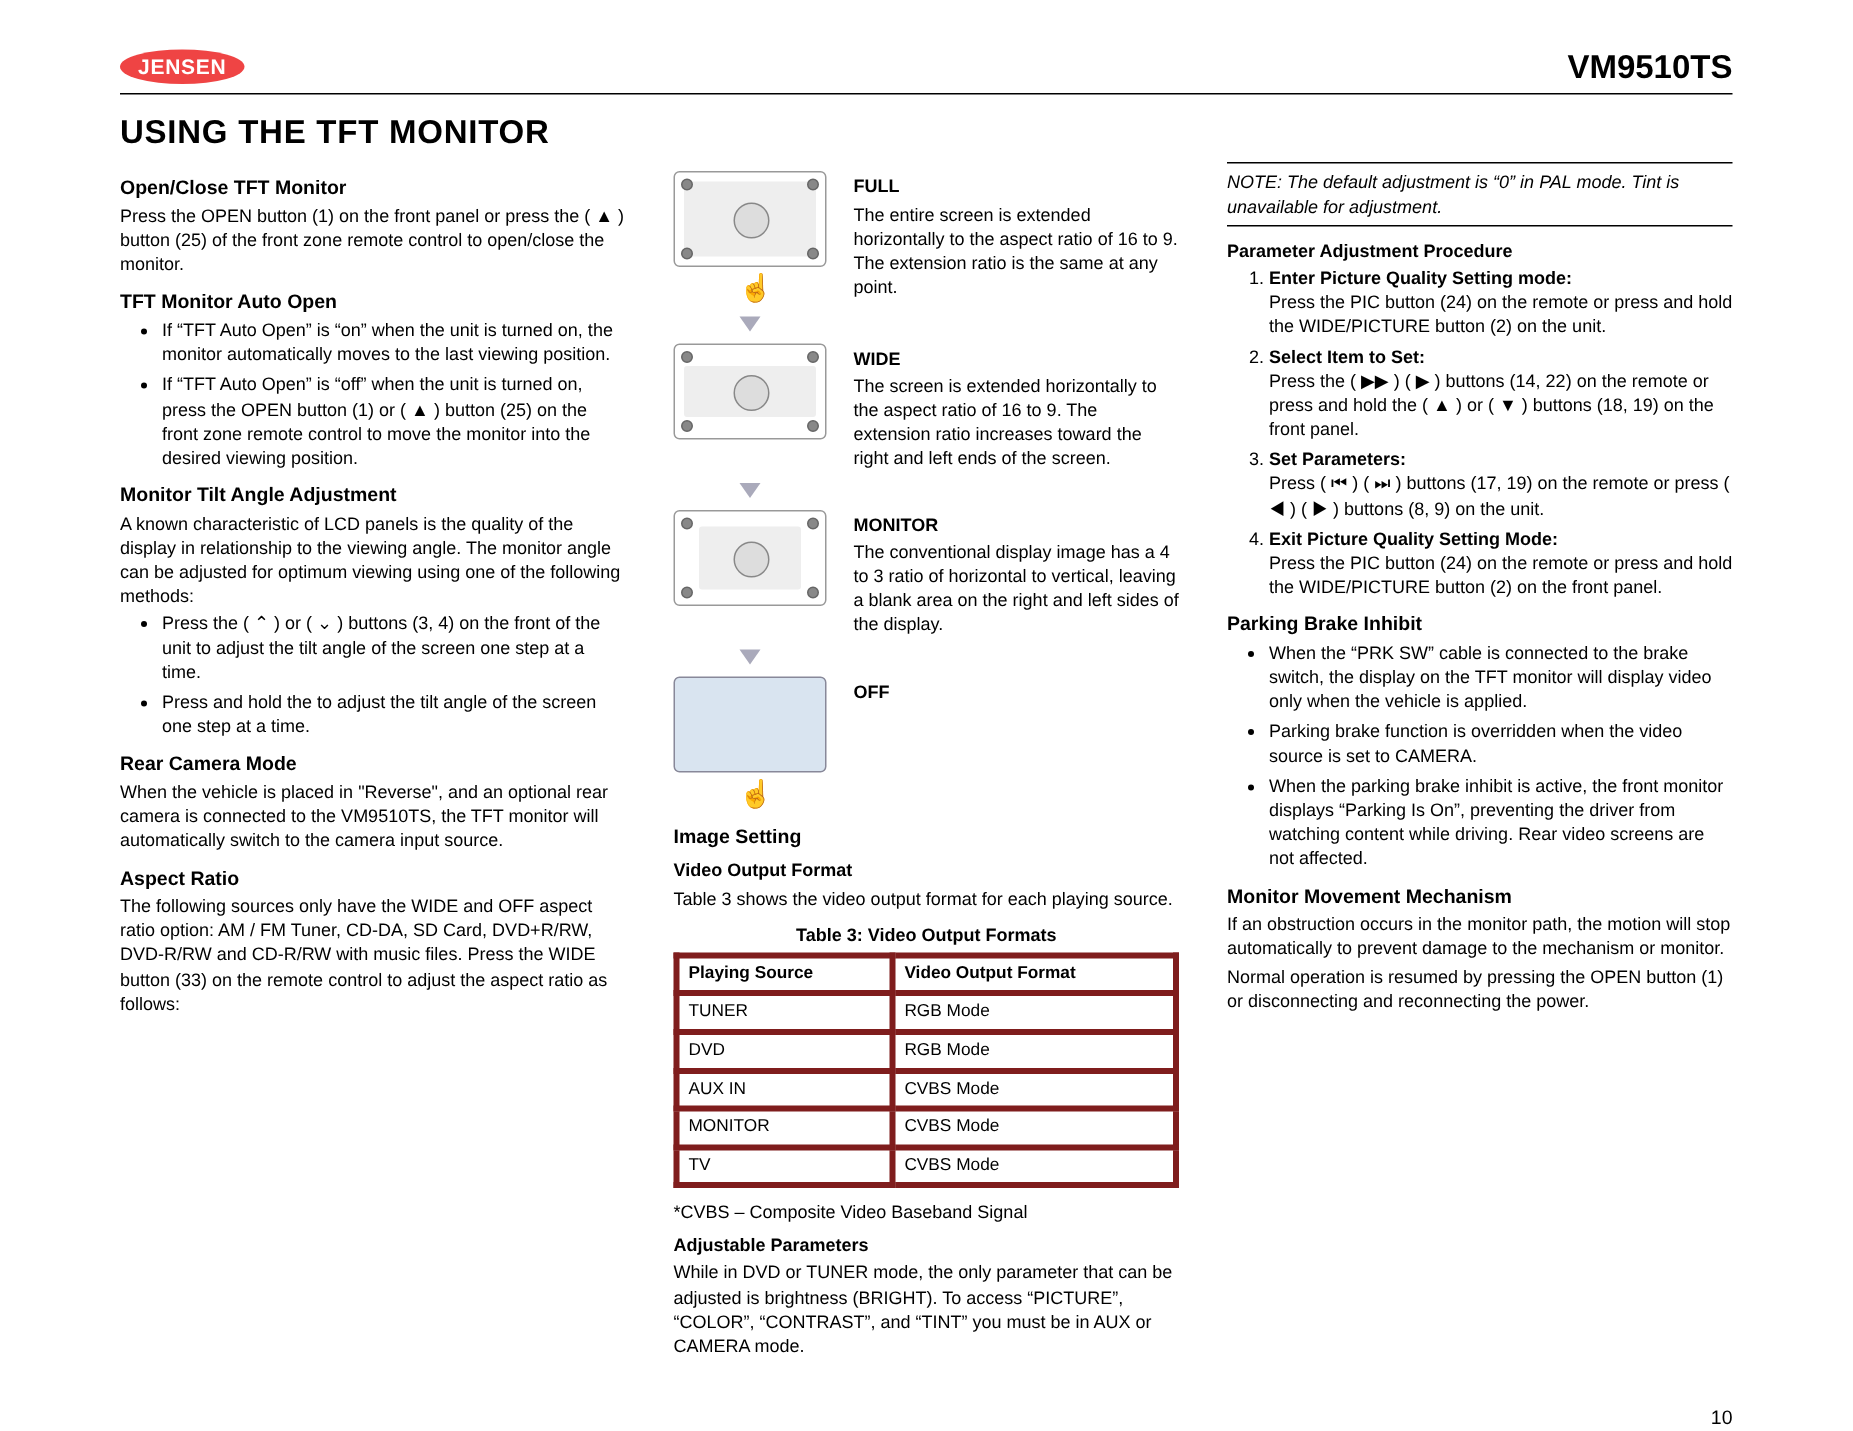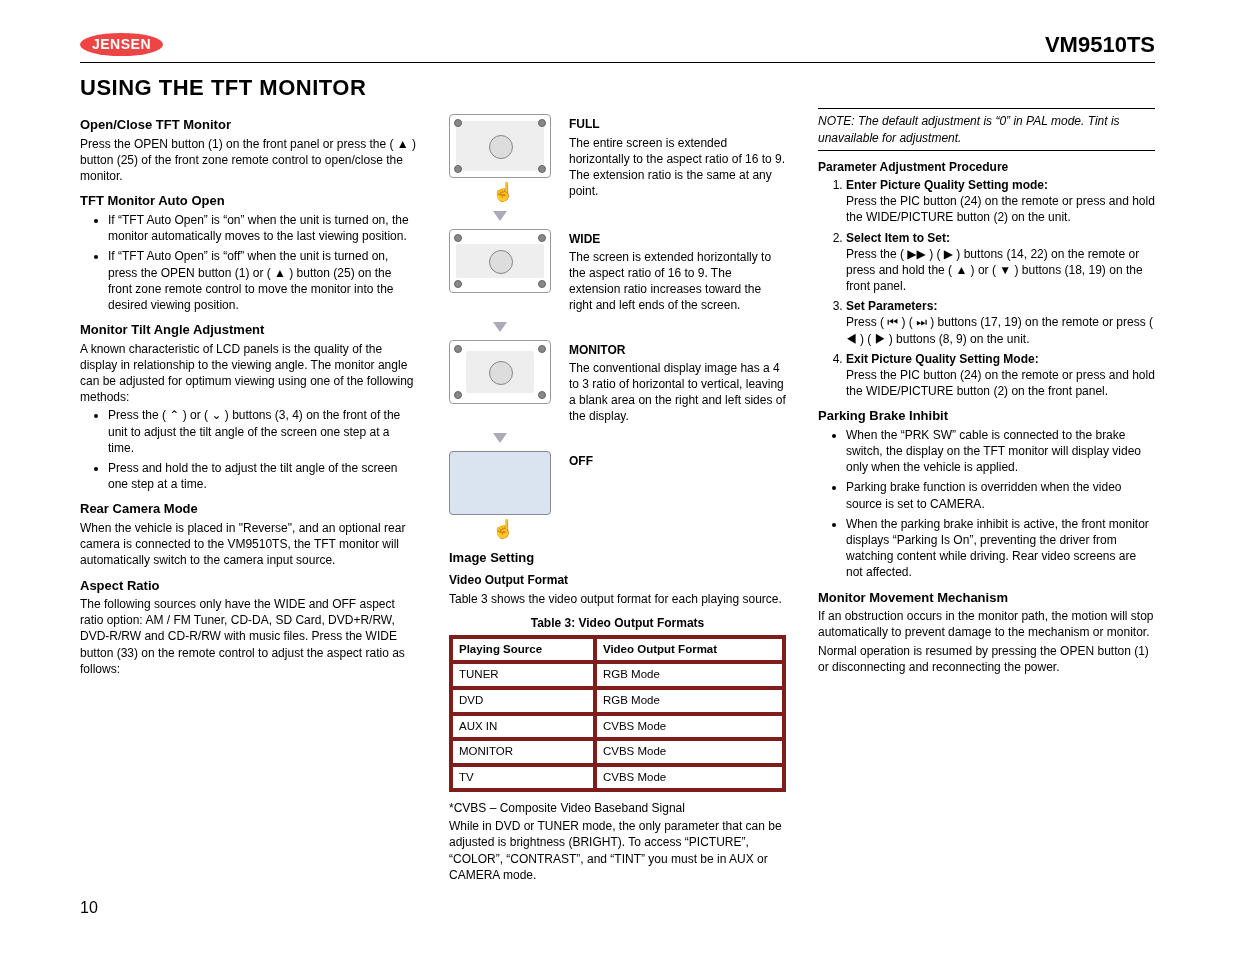--- a/index.html
+++ b/index.html
@@ -88,23 +88,23 @@
     text-align: left;
   }
   table.vof th { font-weight: bold; }
   .tbl-caption {
     text-align: center;
     font-weight: bold;
     font-size: 12px;
     margin: 8px 0 2px 0;
   }
   .page-num {
-    text-align: left;
-    margin-top: 12px;
-    font-size: 16px;
+    text-align: right;
+    margin-top: 29px;
+    font-size: 13px;
   }
   .diagram {
     border: 1px solid #999;
     border-radius: 4px;
     width: 100px;
     height: 62px;
     position: relative;
     margin: 6px 0 2px 0;
     background: #fff;
   }
@@ -260,20 +260,21 @@
           </tr>
       <tr>
             <td>TV</td>
             <td>CVBS Mode</td>
           </tr>
     </tbody>
       </table>
 
     <p>*CVBS – Composite Video Baseband Signal</p>
 
+    <div class="sub-h-i">Adjustable Parameters</div>
     <p>While in DVD or TUNER mode, the only parameter that can be adjusted is brightness (BRIGHT). To access “PICTURE”, “COLOR”, “CONTRAST”, and “TINT” you must be in AUX or CAMERA mode.</p>
   </div>
 
   <div class="col">
     <div class="note-box">
       <span>NOTE: The default adjustment is “0” in PAL mode. Tint is unavailable for adjustment.</span>
     </div>
 
     <div class="sub-h-i">Parameter Adjustment Procedure</div>
     <ol>

